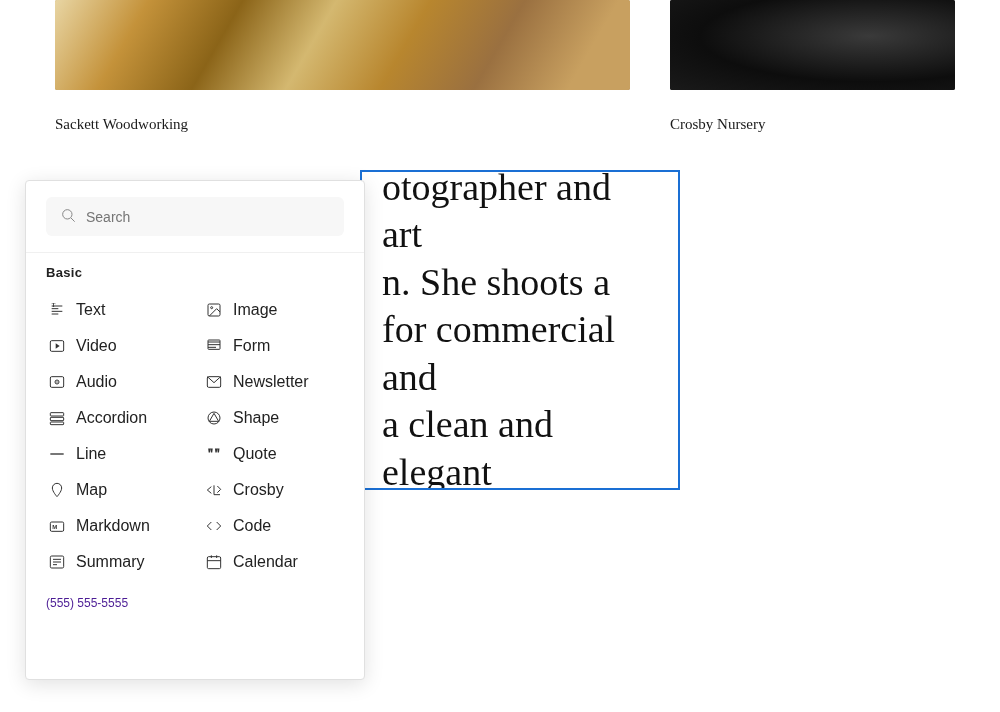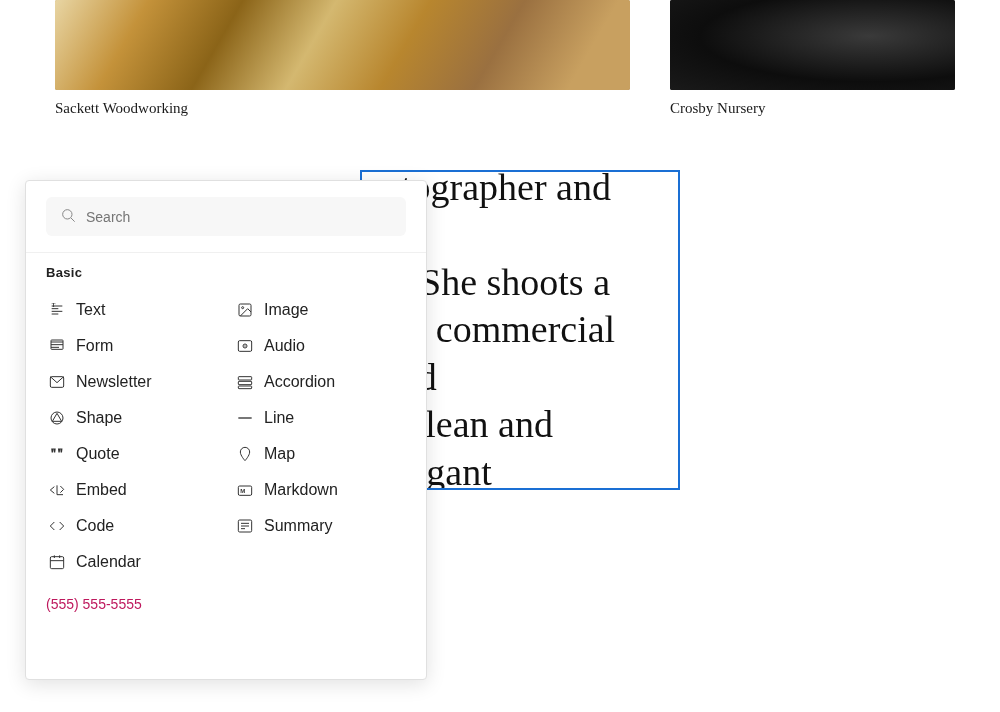--- a/index.html
+++ b/index.html
@@ -51,36 +51,36 @@
       overflow: hidden;
       position: relative;
     }
     .gallery-image-right::before {
       content: '';
       position: absolute;
       inset: 0;
       background: radial-gradient(ellipse at 70% 40%, #3a3a3a 0%, #0d0d0d 60%, #1a1a1a 100%);
     }
     .gallery-caption {
-      margin-top: 10px;
+      margin-top: 26px;
       font-size: 15px;
       color: #1a1a1a;
       font-family: Georgia, serif;
     }
 
     
     .main-area {
       display: flex;
       position: relative;
       margin-top: 20px;
     }
 
     
     .panel {
-      width: 402px;
+      width: 340px;
       min-height: 500px;
       background: #fff;
       border: 1px solid #e0e0e0;
       border-radius: 4px;
       margin-left: 25px;
       z-index: 10;
       position: relative;
       box-shadow: 0 4px 20px rgba(0,0,0,0.12);
     }
 
@@ -146,22 +146,22 @@
       color: #333;
     }
     .item-label {
       font-size: 16px;
       color: #222;
     }
 
     
     .phone-number {
       padding: 12px 20px;
-      font-size: 14px;
-      color: #be185d;
+      font-size: 12px;
+      color: #4c1d95;
     }
 
     
     .text-content-area {
       position: absolute;
       left: 360px;
       top: -10px;
       width: 320px;
       height: 320px;
       border: 2px solid #1a6fd4;
@@ -250,20 +250,29 @@
           <svg viewBox="0 0 24 24">
               <rect x="3" y="3" width="18" height="18" rx="2"></rect>
               <circle cx="8.5" cy="8.5" r="1.5"></circle>
               <polyline points="21 15 16 10 5 21"></polyline>
             </svg>
         </span>
         <span class="item-label">Image</span>
       </div>
 
 
+      <div class="grid-item">
+        <span class="item-icon">
+          <svg viewBox="0 0 24 24">
+              <rect x="2" y="4" width="20" height="16" rx="2"></rect>
+              <polygon points="10,8 16,12 10,16" fill="#333" stroke="none"></polygon>
+            </svg>
+        </span>
+        <span class="item-label">Video</span>
+      </div>
 
       <div class="grid-item">
         <span class="item-icon">
           <svg viewBox="0 0 24 24">
               <line x1="3" y1="6" x2="21" y2="6"></line>
               <line x1="3" y1="10" x2="21" y2="10"></line>
               <line x1="3" y1="14" x2="15" y2="14"></line>
               <rect x="3" y="3" width="18" height="14" rx="1" fill="none"></rect>
             </svg>
         </span>
@@ -345,21 +354,21 @@
       <div class="grid-item">
         <span class="item-icon">
           <svg viewBox="0 0 24 24">
               <polyline points="8,17 2,12 8,7"></polyline>
               <line x1="12" y1="19" x2="12" y2="19"></line>
               <line x1="12" y1="5" x2="12" y2="19"></line>
               <path d="M12 19 L21 19"></path>
               <path d="M17 14 L22 19 L17 24" transform="translate(0,-8)"></path>
             </svg>
         </span>
-        <span class="item-label">Embed</span>
+        <span class="item-label">Crosby</span>
       </div>
 
       <div class="grid-item">
         <span class="item-icon">
           <svg viewBox="0 0 24 24">
               <rect x="2" y="6" width="20" height="14" rx="2"></rect>
               <text x="5" y="17" font-size="9" fill="#333" stroke="none" font-weight="bold">M</text>
             </svg>
         </span>
         <span class="item-label">Markdown</span>

